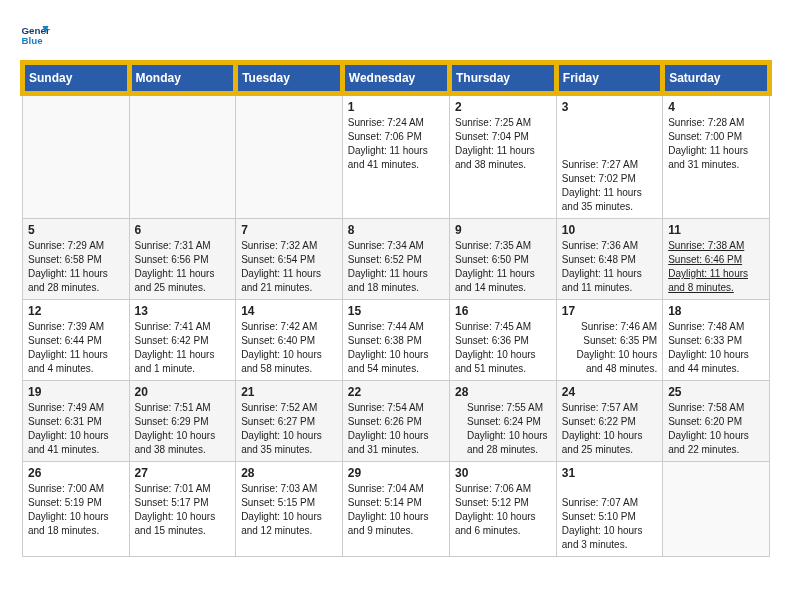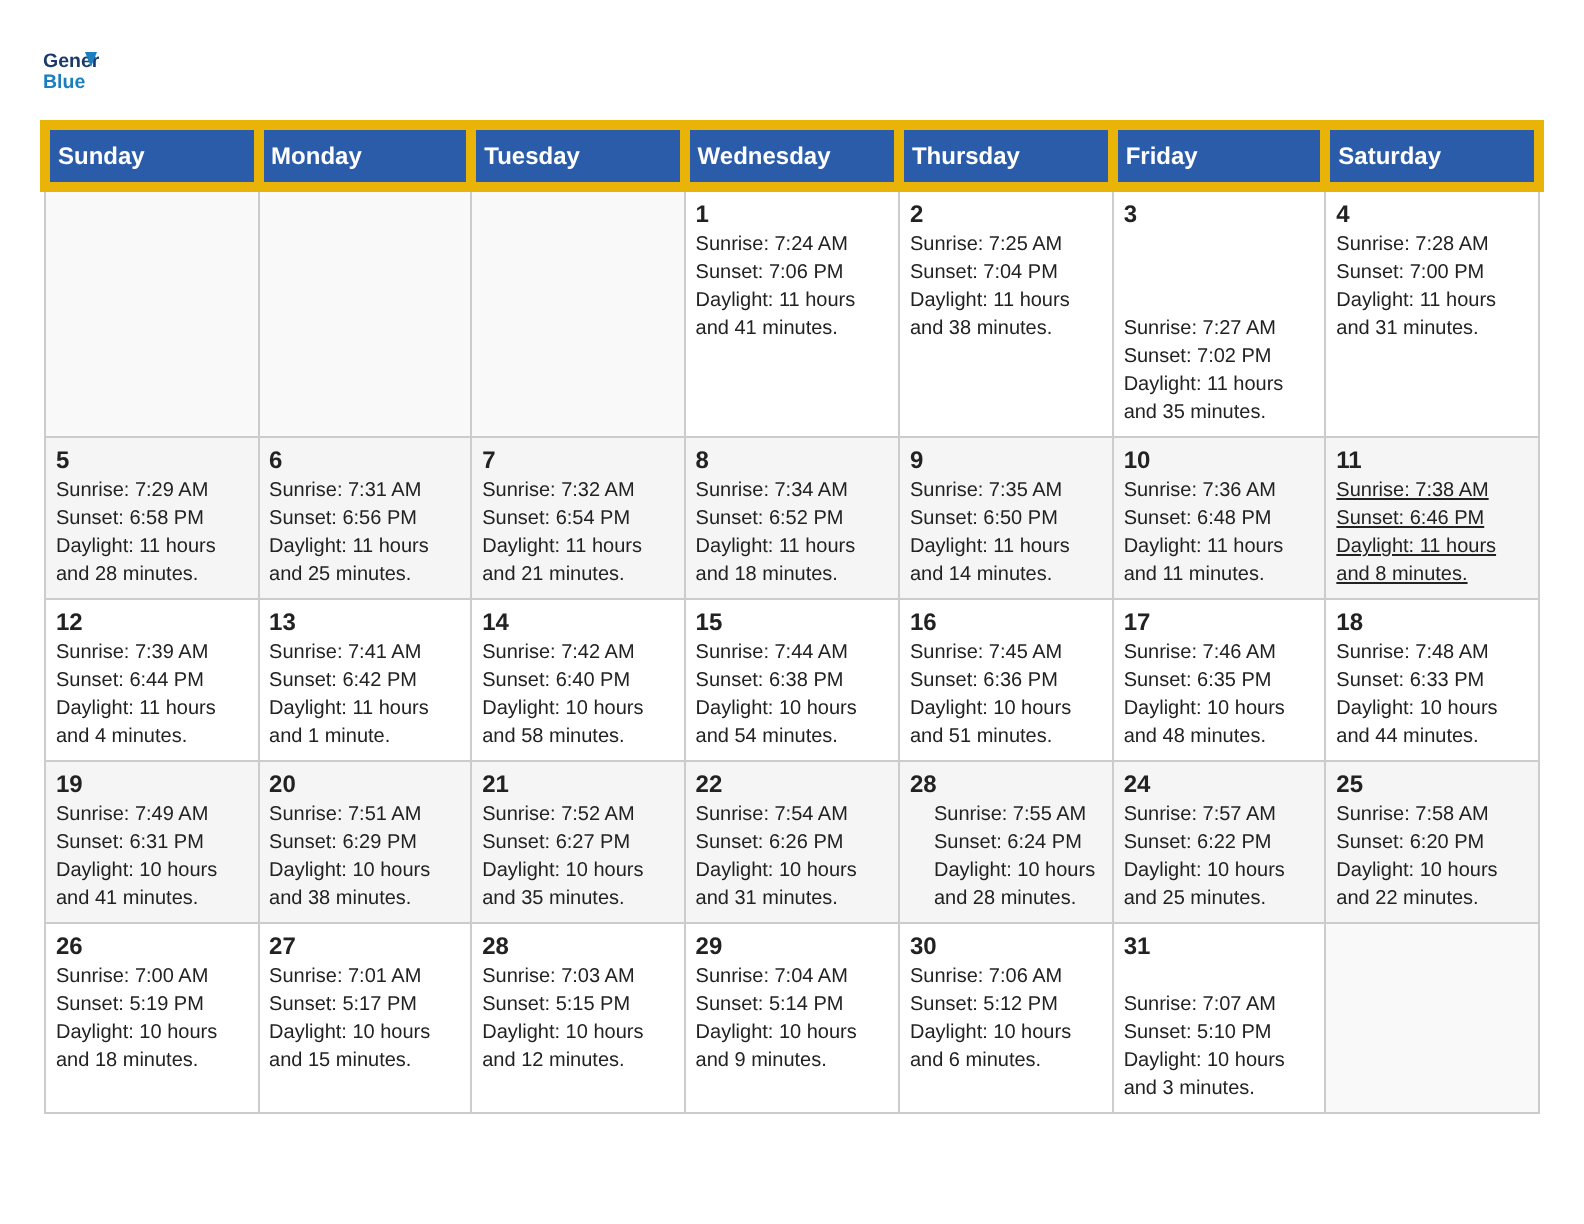--- a/index.html
+++ b/index.html
@@ -227,21 +227,21 @@
         </td>
         <td>
           <span class="day-number">16</span>
           <div class="day-info" style="white-space: pre-line;">Sunrise: 7:45 AM
 Sunset: 6:36 PM
 Daylight: 10 hours
 and 51 minutes.</div>
         </td>
         <td>
           <span class="day-number">17</span>
-          <div class="day-info" style="white-space: pre-line;">Sunrise: 7:46 AM
+          <div class="day-info" style="white-space: pre-line; text-align: right;">Sunrise: 7:46 AM
 Sunset: 6:35 PM
 Daylight: 10 hours
 and 48 minutes.</div>
         </td>
         <td>
           <span class="day-number">18</span>
           <div class="day-info" style="white-space: pre-line;">Sunrise: 7:48 AM
 Sunset: 6:33 PM
 Daylight: 10 hours
 and 44 minutes.</div>

